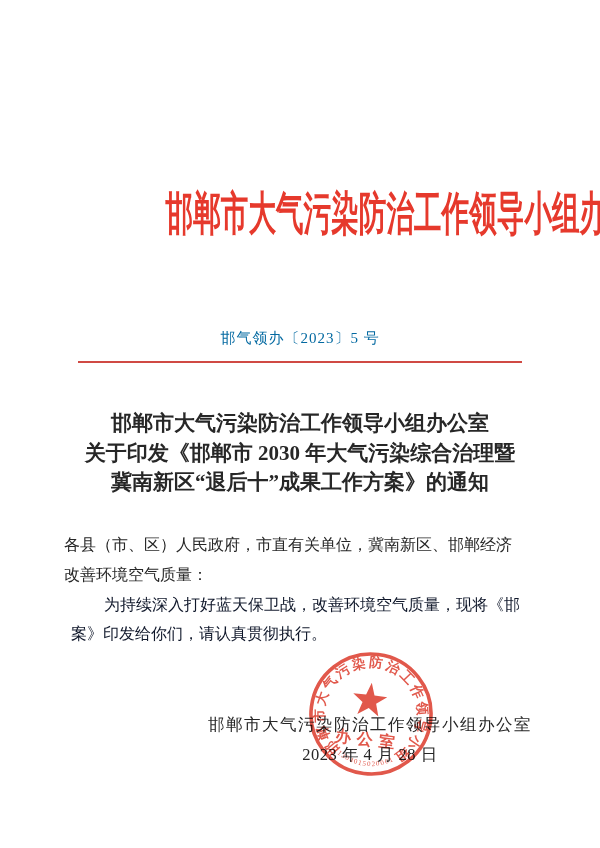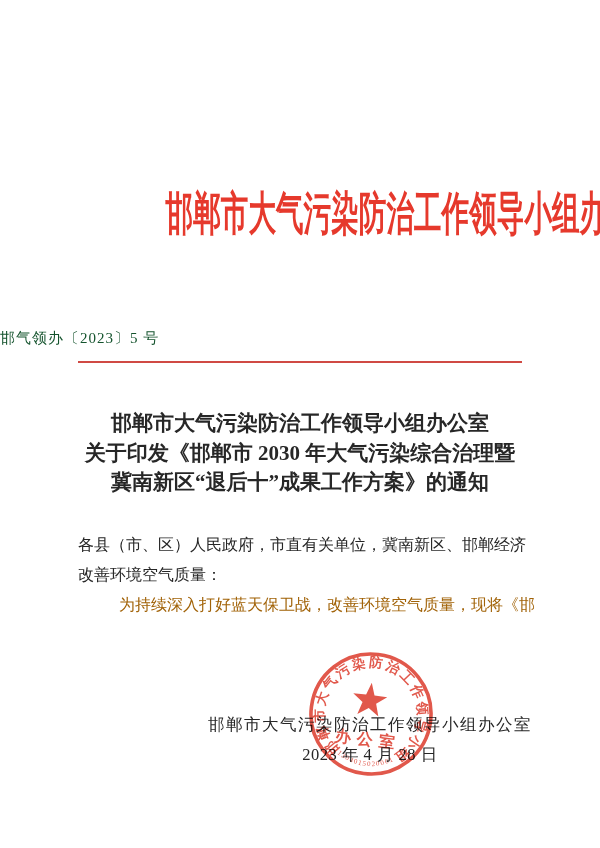--- a/index.html
+++ b/index.html
@@ -33,24 +33,25 @@
     transform: scaleX(0.60);
     transform-origin: 50% 50%;
   }
 
   
   .doc-number {
     position: absolute;
     top: 327px;
     left: 0;
     width: 100%;
+    text-align: center;
     font-size: 15px;
     line-height: 22px;
     letter-spacing: 1px;
-    color: #14532d;
+    color: #0369a1;
   }
 
   
   .divider {
     position: absolute;
     top: 361px;
     left: 78px;
     width: 444px;
     height: 2px;
     background: #d04a44;
@@ -67,32 +68,32 @@
     font-weight: bold;
     line-height: 29.5px;
     color: #272727;
   }
   .notice-title div { white-space: nowrap; }
 
   
   .salutation {
     position: absolute;
     top: 530px;
-    left: 78px;
+    left: 64px;
     font-size: 16px;
     line-height: 29.5px;
     color: #262626;
   }
   .paragraph {
     position: absolute;
     top: 590px;
-    left: 86px;
+    left: 71px;
     font-size: 16px;
     line-height: 29px;
-    color: #a16207;
+    color: #0f172a;
   }
   .salutation div, .paragraph div { white-space: nowrap; }
   .paragraph .indent { padding-left: 33px; }
 
   
   .signature {
     position: absolute;
     top: 710px;
     left: 150px;
     width: 440px;
@@ -137,20 +138,21 @@
     <div>冀南新区“退后十”成果工作方案》的通知</div>
   </div>
 
   <div class="salutation">
     <div>各县（市、区）人民政府，市直有关单位，冀南新区、邯郸经济</div>
     <div>改善环境空气质量：</div>
   </div>
 
   <div class="paragraph">
     <div class="indent">为持续深入打好蓝天保卫战，改善环境空气质量，现将《邯</div>
+    <div>案》印发给你们，请认真贯彻执行。</div>
   </div>
 
   <div class="signature">
     <div class="sig-org">邯郸市大气污染防治工作领导小组办公室</div>
     <div class="sig-date">2023 年 4 月 28 日</div>
   </div>
 
   <svg class="seal" viewBox="0 0 140 140" xmlns="http://www.w3.org/2000/svg">
     <defs>
       <path id="sealArcTop" d="M 46.5,110.7 A 47,47 0 1 1 93.5,110.7" fill="none"></path>

